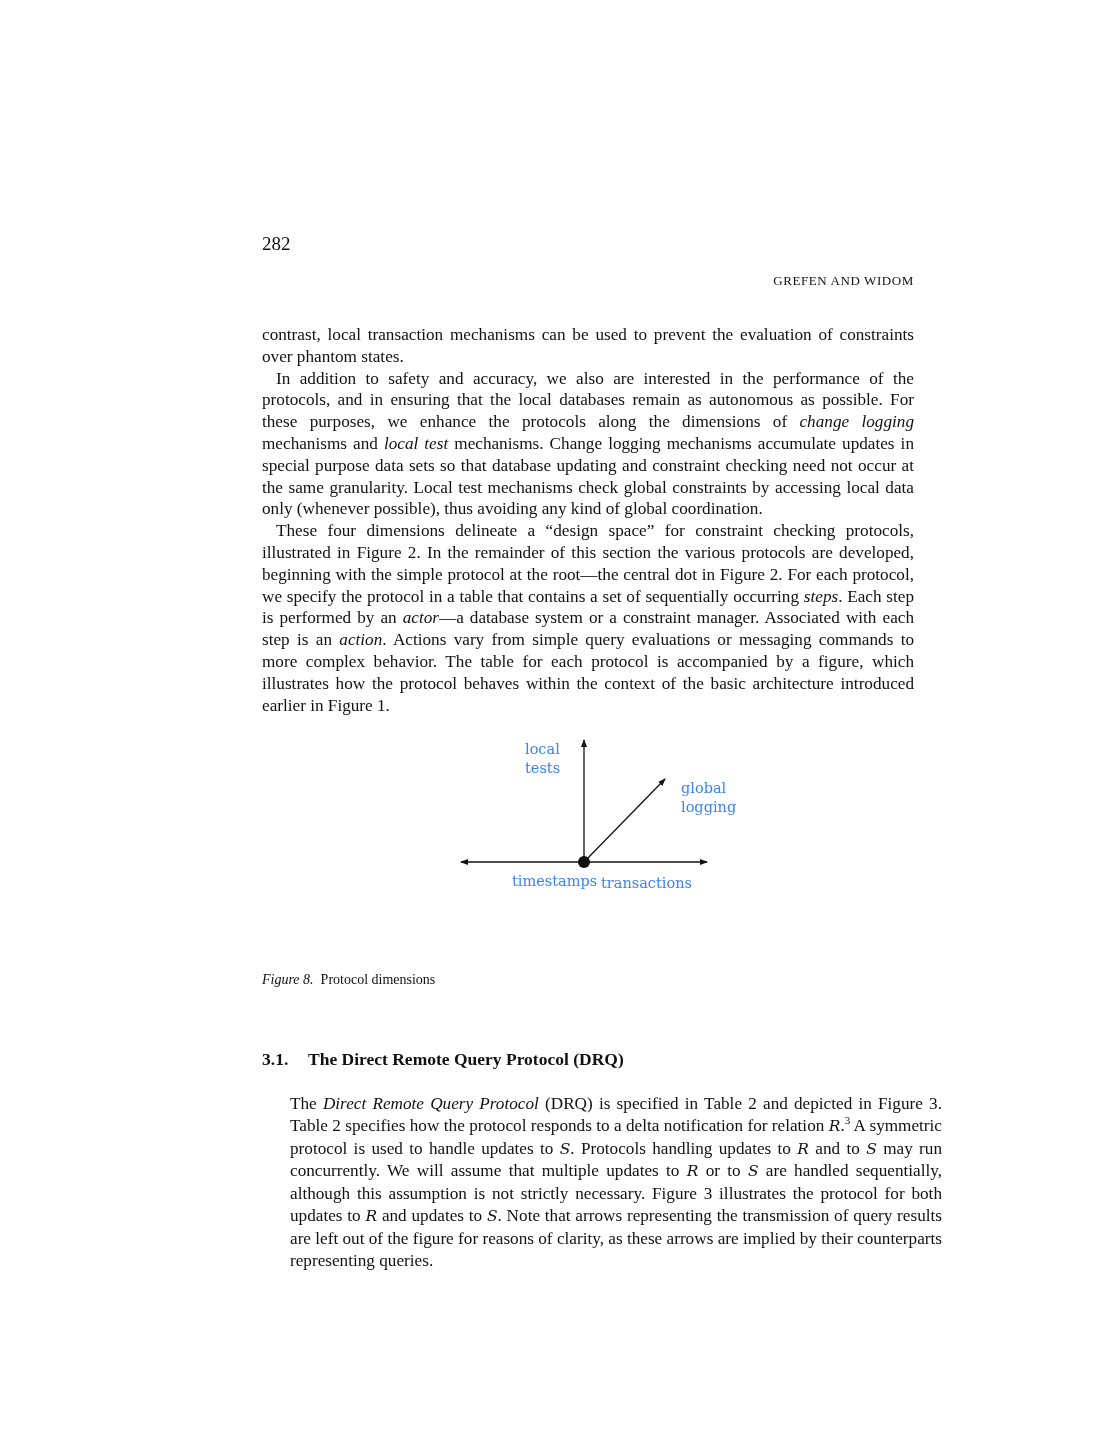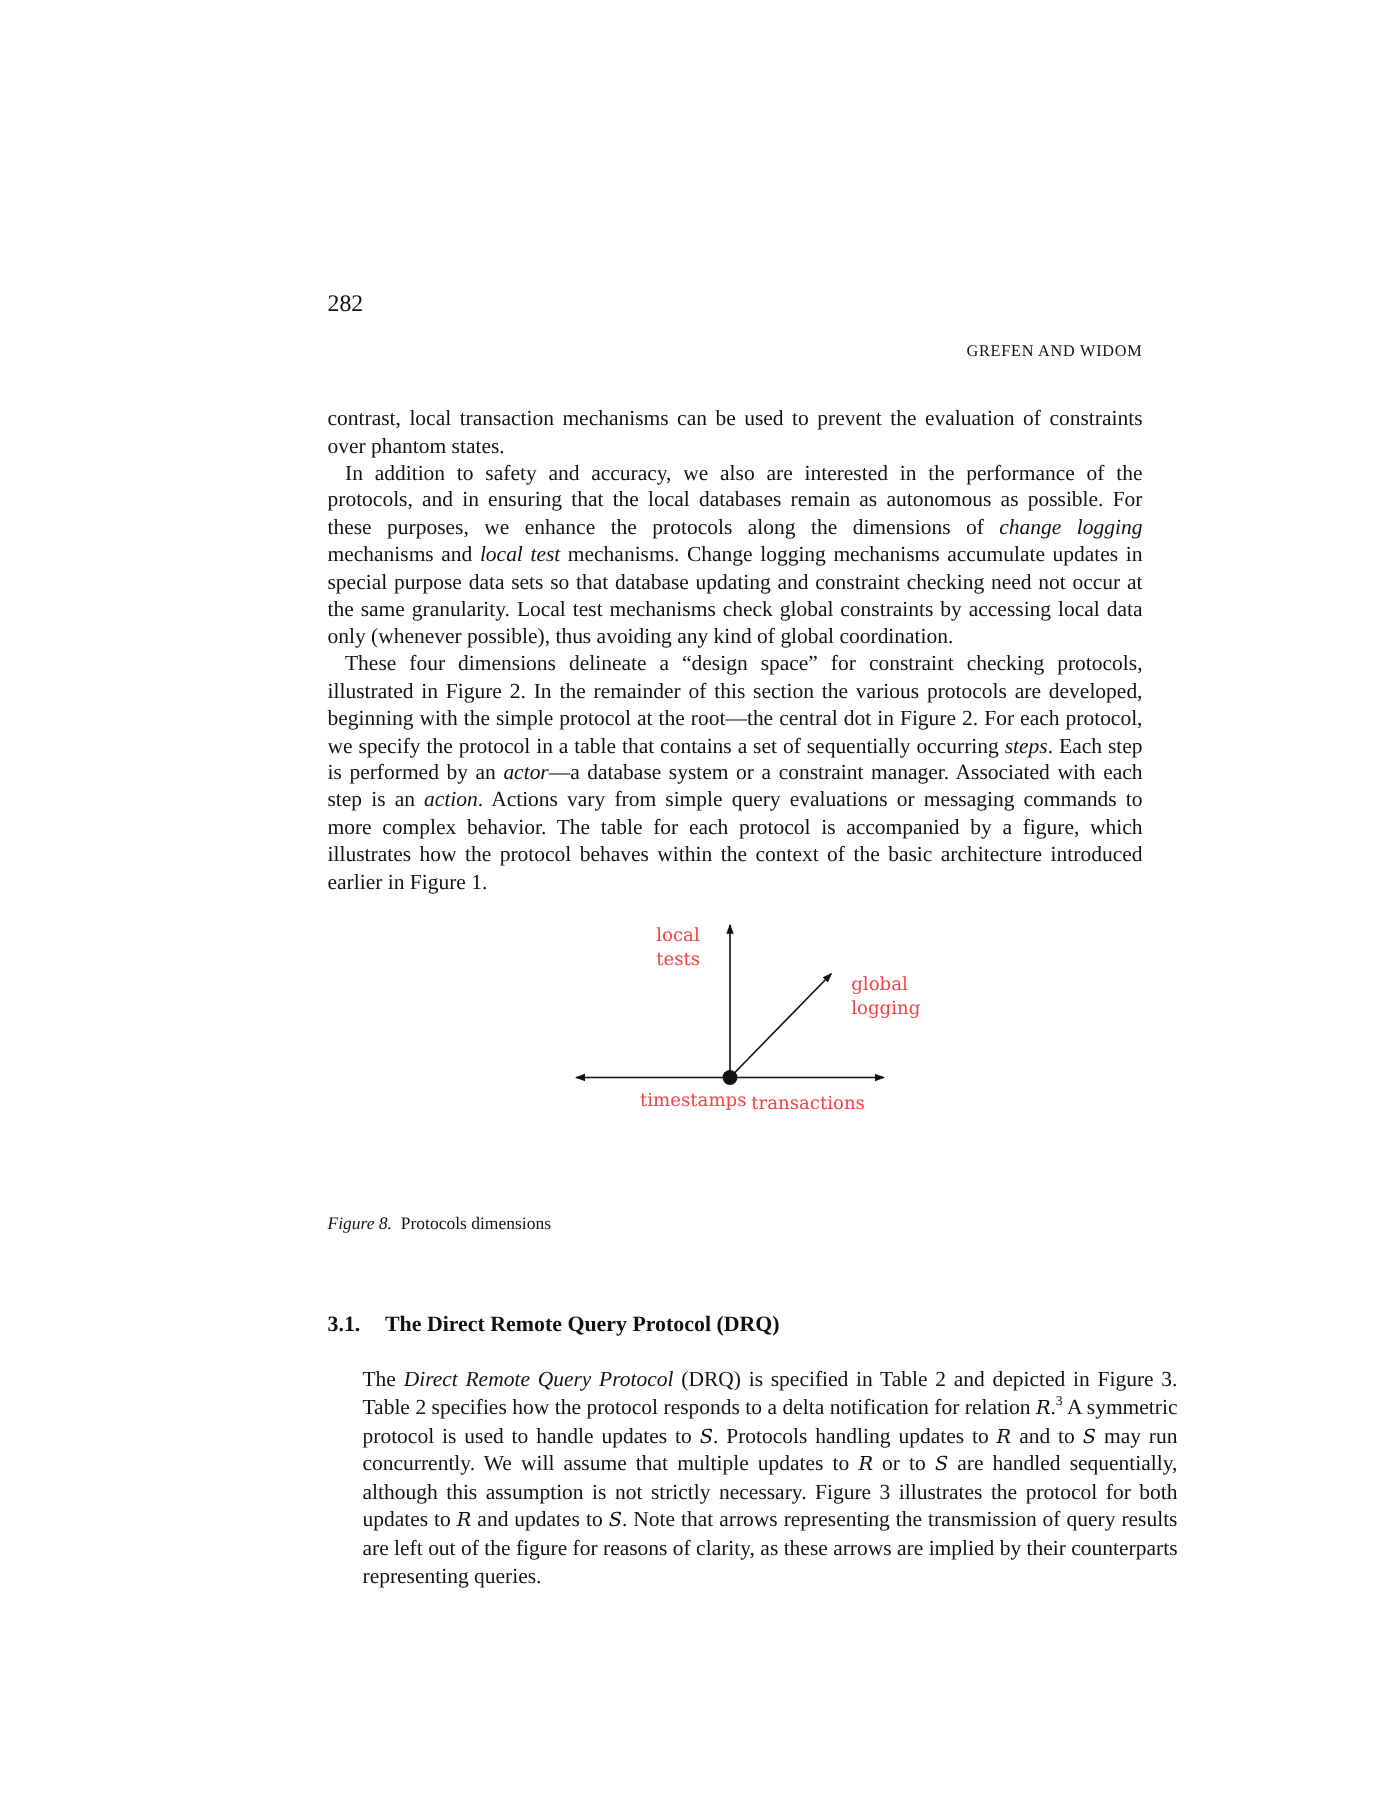--- a/index.html
+++ b/index.html
@@ -7,21 +7,21 @@
          font-family: "Liberation Serif", "DejaVu Serif", serif; color: #111; }
   .abs { position: absolute; }
   .running-head { top: 233px; left: 262px; width: 652px; height: 24px; }
   .page-number { position: absolute; left: 0; top: 0; font-size: 19px; }
   .header-authors { position: absolute; right: 0; top: 4px; font-size: 14px; letter-spacing: 0.6px; font-variant: small-caps; text-transform: uppercase; font-size: 13px; margin-top: 36px; }
   .text-block { left: 262px; width: 652px; font-size: 17.2px; line-height: 21.8px; text-align: justify; }
   .text-block p { margin: 0; }
   .indent { text-indent: 14px; }
   .b1 { top: 296px; margin-top: 28px; }
   .figure { left: 455px; top: 730px; width: 300px; height: 175px; }
-  .fig-label { position: absolute; font-family: "DejaVu Serif", serif; font-size: 14.5px; line-height: 19px; color: #ef4444; }
+  .fig-label { position: absolute; font-family: "DejaVu Serif", serif; font-size: 14.5px; line-height: 19px; color: #3b82f6; }
   .caption { left: 262px; top: 972px; font-size: 14px; }
   .section-heading { left: 262px; top: 1049px; font-size: 17.5px; font-weight: bold; }
   .section-heading .num { display: inline-block; width: 46px; }
   .b2 { top: 1093px; margin-left: 28px; }
   i, em { font-style: italic; }
   .math { font-style: italic; font-family: "DejaVu Serif", serif; font-size: 15.5px; }
   sup { font-size: 11px; line-height: 0; }
 </style>
 </head>
 <body>
@@ -56,21 +56,21 @@
   </div>
   <div class="fig-label" style="left:226px; top:49px;">
     <div>global</div>
     <div>logging</div>
   </div>
   <div class="fig-label" style="left:25px; top:142px;margin-left:32px;">timestamps</div>
   <div class="fig-label" style="left:146px; top:144px;">transactions</div>
 </div>
 
 <div class="abs caption">
-  <i>Figure 8.</i>&nbsp;&nbsp;<span>Protocols dimensions</span>
+  <i>Figure 8.</i>&nbsp;&nbsp;<span>Protocol dimensions</span>
 </div>
 
 <div class="abs section-heading">
   <span class="num">3.1.</span><span>The Direct Remote Query Protocol (DRQ)</span>
 </div>
 
 <div class="abs text-block b2">
   <p><span>The </span><em>Direct Remote Query Protocol</em><span> (DRQ) is specified in Table 2 and depicted in Figure 3. Table 2 specifies how the protocol responds to a delta notification for relation </span><span class="math">R</span>.<sup>3</sup><span> A symmetric protocol is used to handle updates to </span><span class="math">S</span><span>. Protocols handling updates to </span><span class="math">R</span><span> and to </span><span class="math">S</span><span> may run concurrently. We will assume that multiple updates to </span><span class="math">R</span><span> or to </span><span class="math">S</span><span> are handled sequentially, although this assumption is not strictly necessary. Figure 3 illustrates the protocol for both updates to </span><span class="math">R</span><span> and updates to </span><span class="math">S</span><span>. Note that arrows representing the transmission of query results are left out of the figure for reasons of clarity, as these arrows are implied by their counterparts representing queries.</span></p>
 </div>
 

